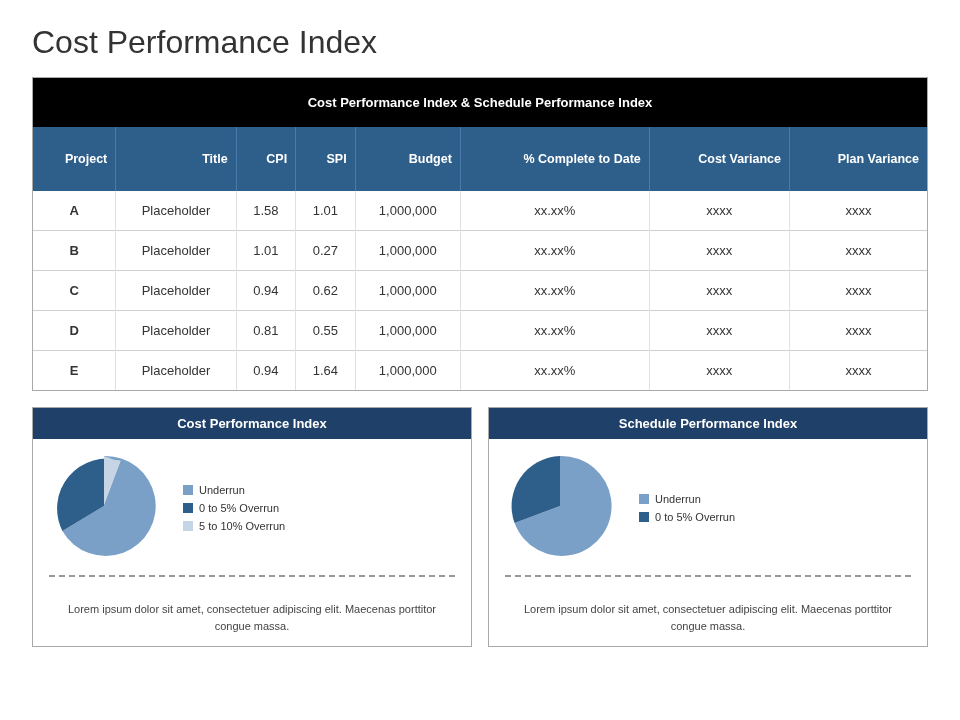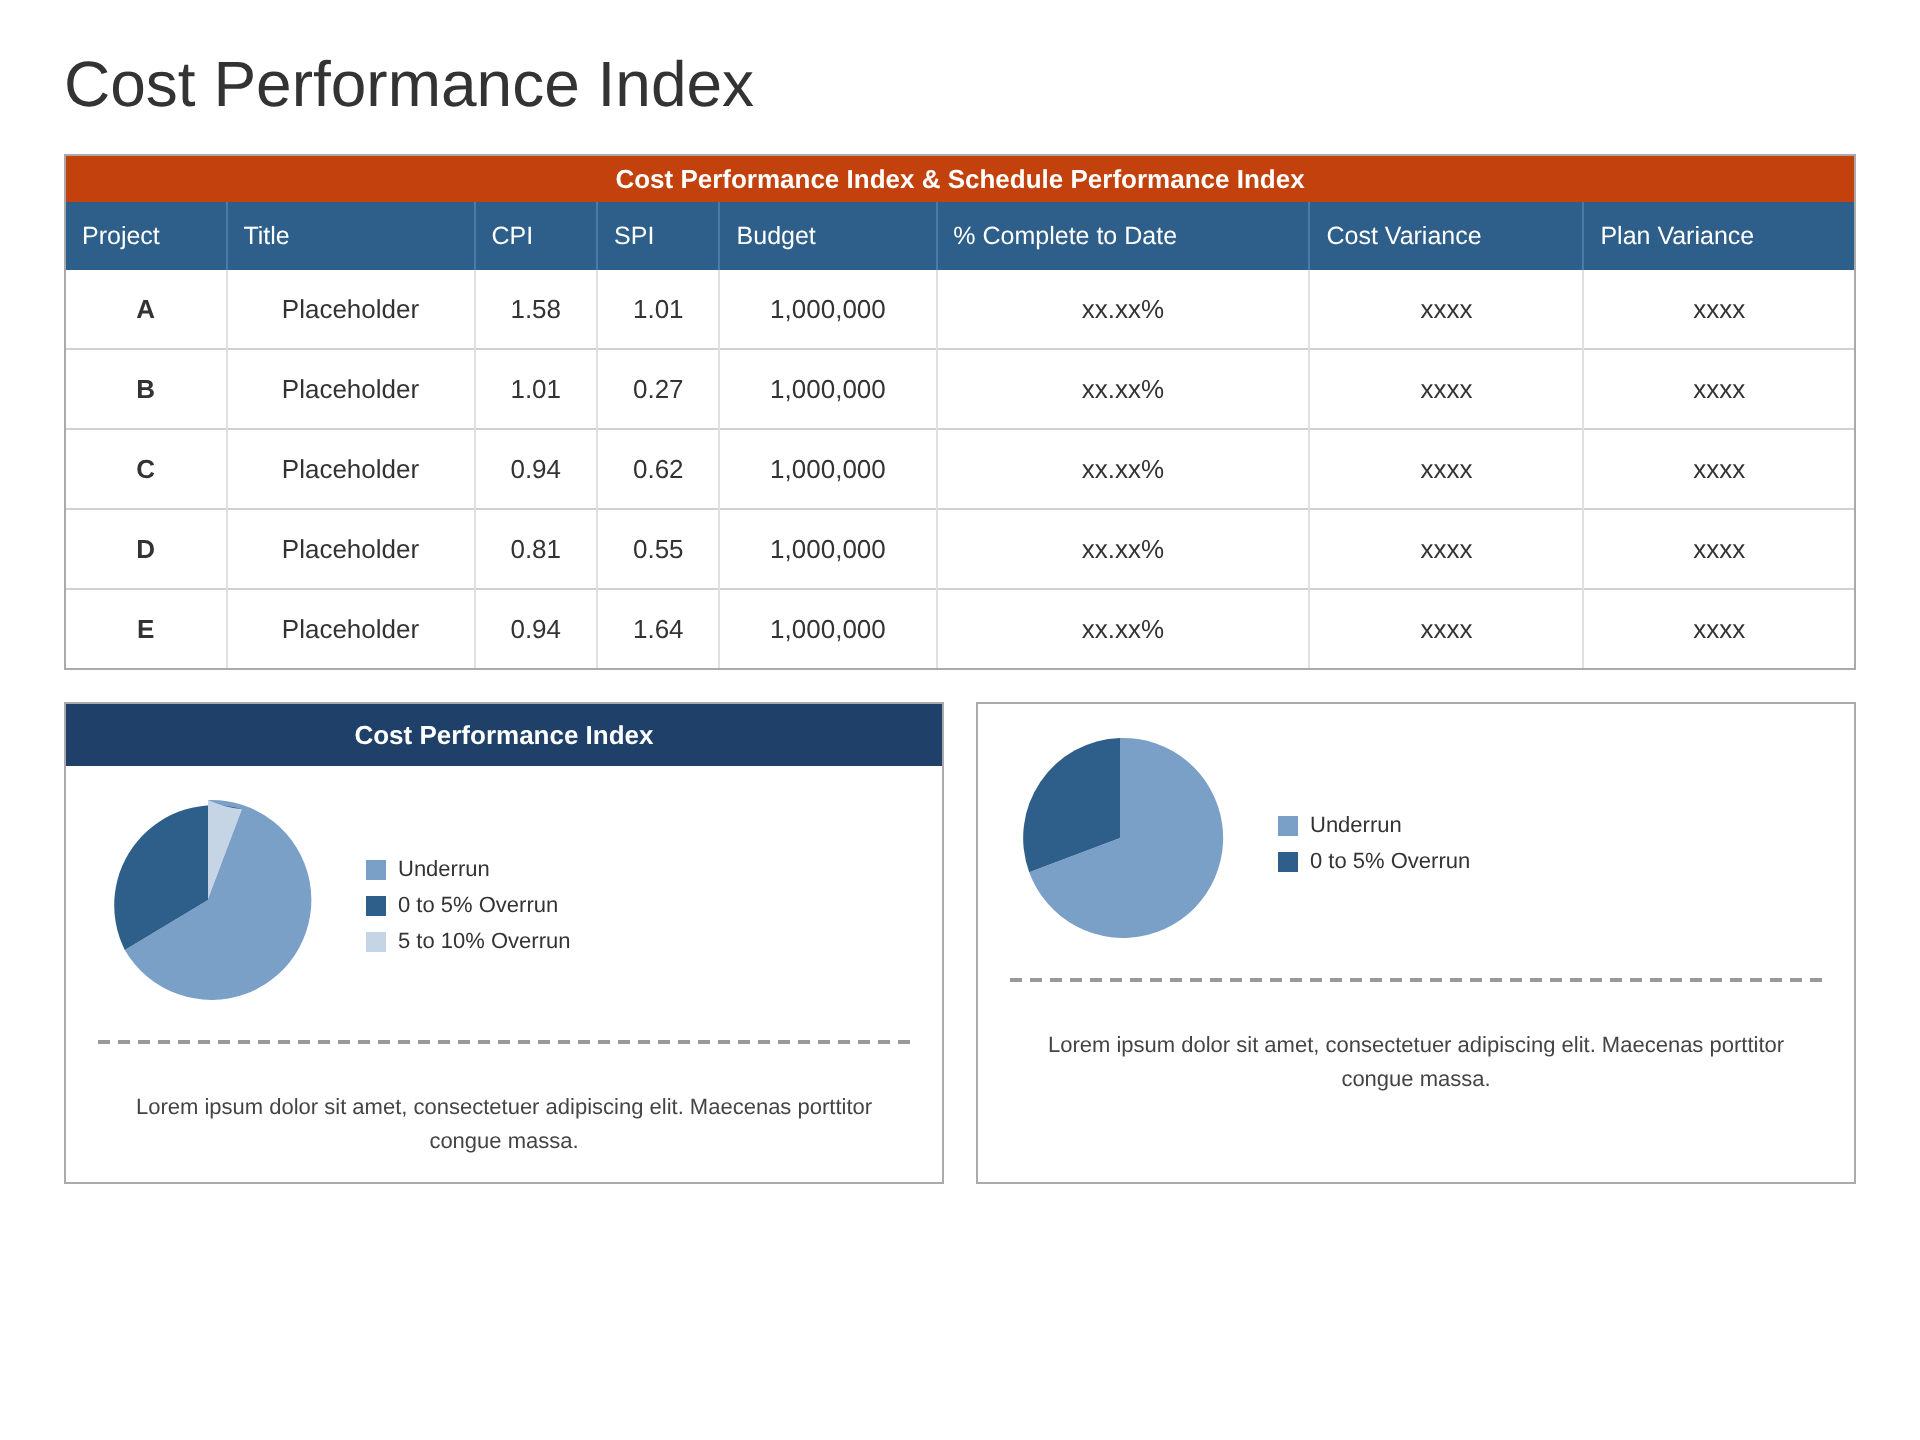--- a/index.html
+++ b/index.html
@@ -16,41 +16,41 @@
       color: #333;
       margin-bottom: 16px;
     }
 
     
     .table-container {
       border: 1px solid #aaa;
       margin-bottom: 16px;
     }
     .table-header-row {
-      background: #c2410c;
+      background: #000000;
       color: #fff;
       text-align: center;
       font-size: 13px;
       font-weight: bold;
-      padding: 4px 4px;
+      padding: 17px 4px;
     }
     table {
       width: 100%;
       border-collapse: collapse;
       font-size: 13px;
     }
     table thead tr {
       background: #2e5f8a;
       color: #fff;
     }
     table thead th {
-      padding: 10px 8px;
-      text-align: left;
+      padding: 25px 8px;
+      text-align: right;
       border-right: 1px solid #4a7aab;
-      font-weight: normal;
+      font-weight: bold;
       font-size: 12.5px;
     }
     table thead th:last-child { border-right: none; }
     table tbody tr {
       border-bottom: 1px solid #d0d0d0;
     }
     table tbody tr:last-child { border-bottom: none; }
     table tbody td {
       padding: 12px 8px;
       text-align: center;
@@ -225,20 +225,21 @@
             <span>5 to 10% Overrun</span>
           </div>
         </div>
       </div>
       <div class="dashed-line"></div>
       <p class="panel-text">Lorem ipsum dolor sit amet, consectetuer adipiscing elit. Maecenas porttitor congue massa.</p>
     </div>
   </div>
 
   <div class="panel">
+    <div class="panel-header">Schedule Performance Index</div>
     <div class="panel-body">
       <div class="chart-area">
         <div class="pie-chart">
           <svg width="110" height="110" viewBox="0 0 110 110">
 
             <path d="M55,55 L55,5 A50,50 0 1,1 9.6,72.1 Z" fill="#7aa0c8"></path>
 
             <path d="M55,55 L9.6,72.1 A50,50 0 0,1 55,5 Z" fill="#2e5f8a"></path>
           </svg>
         </div>

